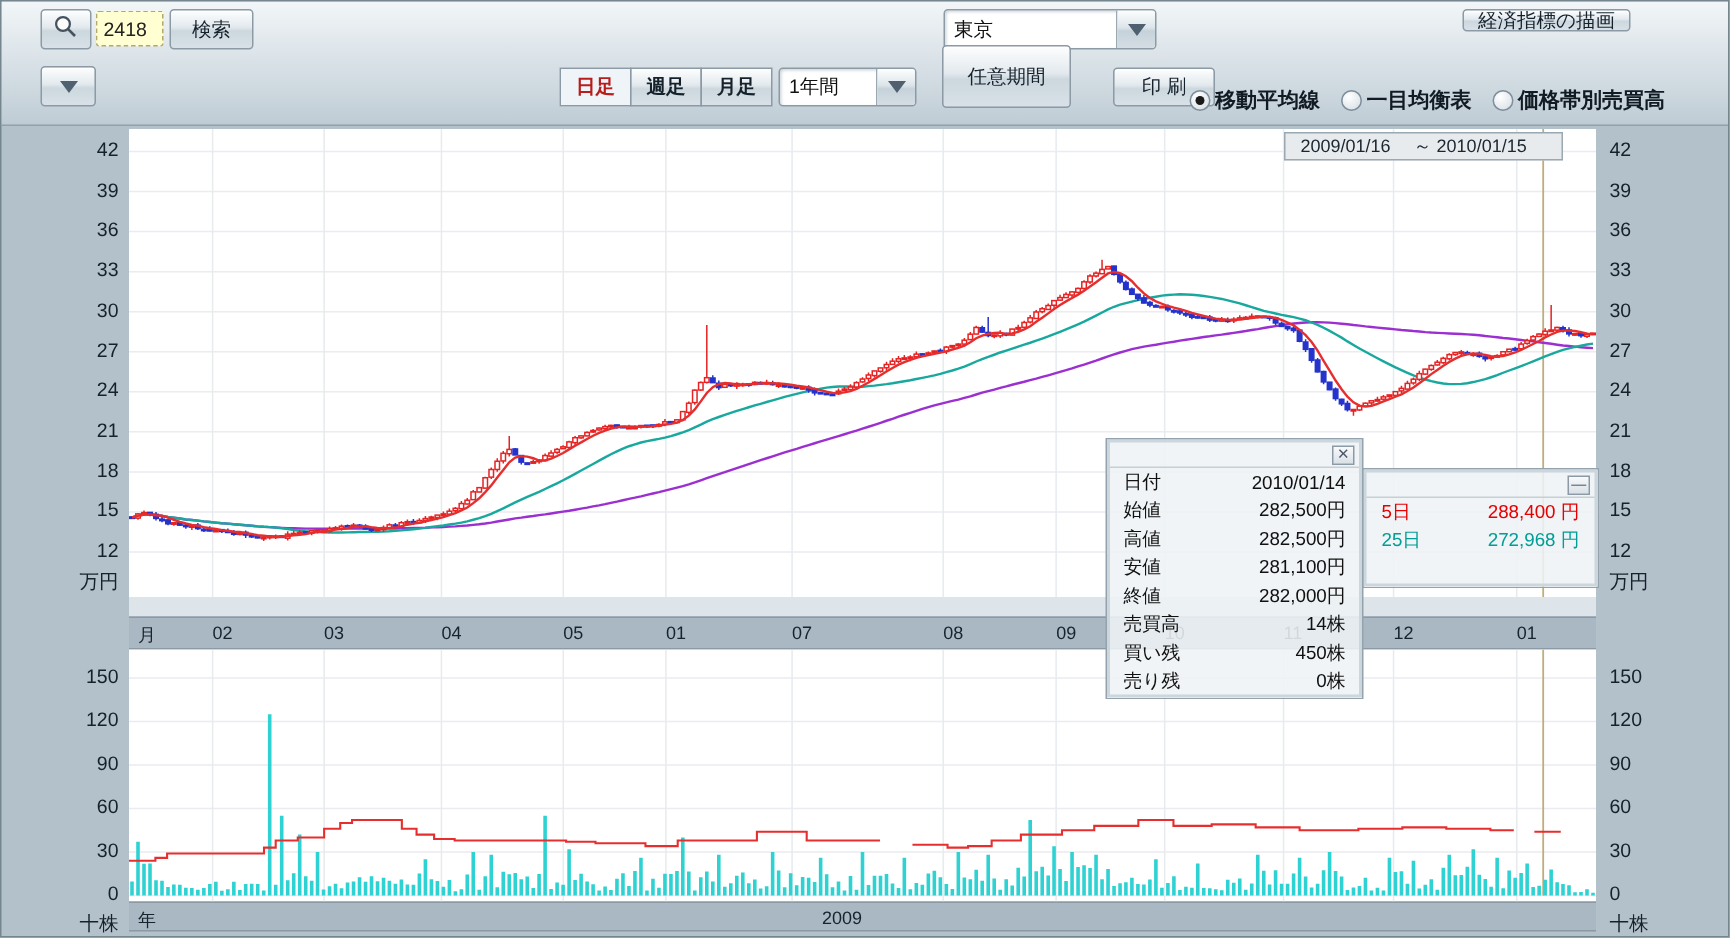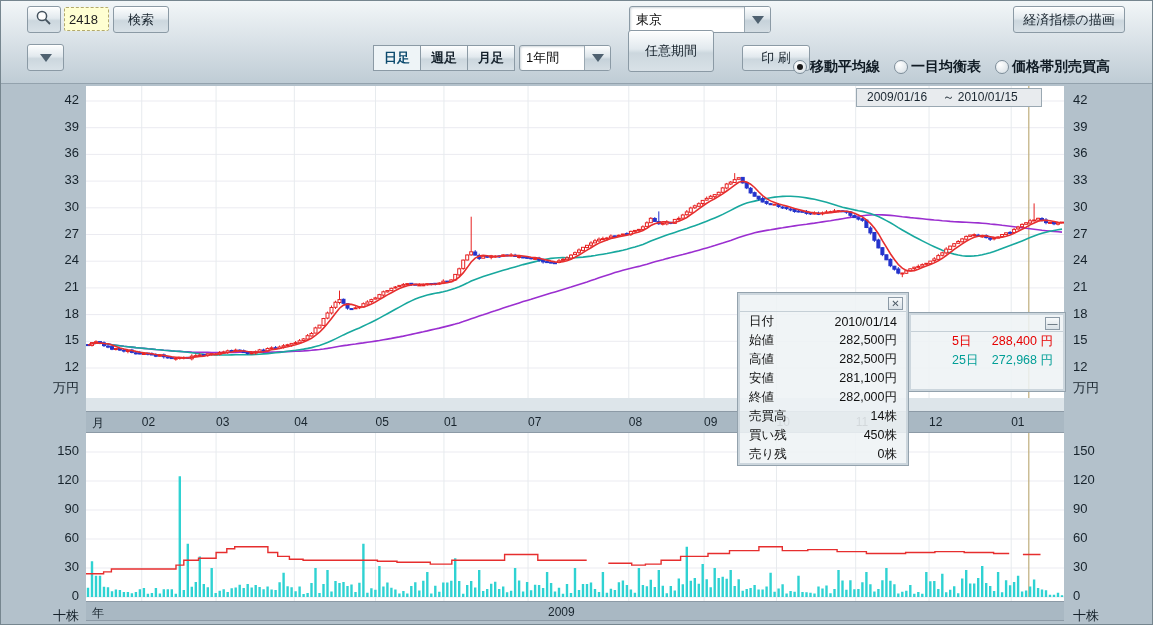--- a/index.html
+++ b/index.html
@@ -31,21 +31,21 @@
     display:flex;align-items:center;box-shadow:inset 1px 1px 2px rgba(120,140,155,.35);}
   .combo .val{flex:1;font-size:13px;padding:0 6px;color:#111;}
   .combo .dd{width:26px;align-self:stretch;border-left:1px solid #9aa8b2;border-radius:0 2px 2px 0;
     background:linear-gradient(#fdfefe,#dde5ea 45%,#c6d2da 55%,#d4dde3);
     display:flex;align-items:center;justify-content:center;}
   .tri{width:0;height:0;border-left:6px solid transparent;border-right:6px solid transparent;border-top:8px solid #4f6170;}
   .tabs{position:absolute;display:flex;}
   .tab{width:48px;height:26px;display:flex;align-items:center;justify-content:center;
     font-size:13px;font-weight:bold;color:#15212b;border:1px solid #8b9aa5;margin-right:-1px;
     background:linear-gradient(#fdfefe,#e2e9ee 45%,#ccd7de 55%,#d8e1e7);}
-  .tab.active{background:#eef4f7;color:#0c4a6e;}
+  .tab.active{background:#eef4f7;color:#b91c1c;}
   .radios{position:absolute;display:flex;align-items:center;font-size:14px;font-weight:bold;color:#101b24;}
   .radio-item{display:flex;align-items:center;margin-right:14px;margin-top:17px;}
   .radio-circle{width:14px;height:14px;border-radius:50%;border:1px solid #7e8e9a;
     background:radial-gradient(circle at 35% 30%,#fff,#d4dde3);margin-right:3px;position:relative;}
   .radio-circle.sel:after{content:"";position:absolute;left:3px;top:3px;width:6px;height:6px;border-radius:50%;background:#1a1a1a;}
   
   .plot-bg{position:absolute;background:#fff;}
   .band{position:absolute;left:85px;width:978px;background:#a9b8c3;border-top:1px solid #8c9aa6;border-bottom:1px solid #8c9aa6;}
   .band-light{position:absolute;left:85px;width:978px;background:#dde5ea;}
   .axis-tick{position:absolute;font-size:13px;color:#16222b;}
@@ -55,21 +55,21 @@
   
   .float-box{position:absolute;background:rgba(238,242,245,0.87);
     border:2px solid #ccd6dd;box-shadow:0 0 0 1px #93a2ad;font-size:12.5px;color:#111;}
   .float-head{position:relative;height:17px;border-bottom:1px solid #c5cfd6;}
   .mini-btn{position:absolute;right:3px;top:2px;width:15px;height:13px;
     background:linear-gradient(#f8fafb,#d9e1e7);border:1px solid #8c9aa6;
     display:flex;align-items:center;justify-content:center;font-size:10px;color:#4c5a66;line-height:1;}
   .t-row{display:flex;justify-content:space-between;padding:1px 9px;height:19px;align-items:center;}
   .t-row .lab{color:#111;}
   .t-row .val{text-align:right;}
-  .leg-row{display:flex;justify-content:space-between;padding:1px 10px;height:19px;align-items:center;font-size:12.5px;margin-left:31px;}
+  .leg-row{display:flex;justify-content:space-between;padding:1px 10px;height:19px;align-items:center;font-size:12.5px;}
   .date-box{position:absolute;background:#e8ebee;border:1px solid #9aa8b2;
     font-size:12px;color:#1a2630;display:flex;align-items:center;padding:0 10px;white-space:pre;}
 </style>
 </head>
 <body>
 
 <div id="app">
 
   <div class="toolbar">
 
@@ -87,21 +87,21 @@
     <div class="tb-btn" style="left:112px;top:5px;width:56px;height:27px;">検索</div>
 
 
     <div class="combo" style="left:628px;top:5px;width:142px;height:27px;">
       <span class="val">東京</span>
       <span class="dd">
           <span class="tri"></span>
         </span>
     </div>
 
-    <div class="tb-btn" style="left:1012px;top:5px;width:112px;height:27px;">経済指標の描画</div>
+    <div class="tb-btn" style="left:974px;top:5px;width:112px;height:15px;">経済指標の描画</div>
 
     <div class="tb-btn" style="left:26px;top:43px;width:37px;height:27px;">
       <span class="tri"></span>
     </div>
 
     <div class="tabs" style="left:372px;top:44px;">
         <div class="tab active">日足</div>
         <div class="tab">週足</div>
         <div class="tab">月足</div>
       </div>

